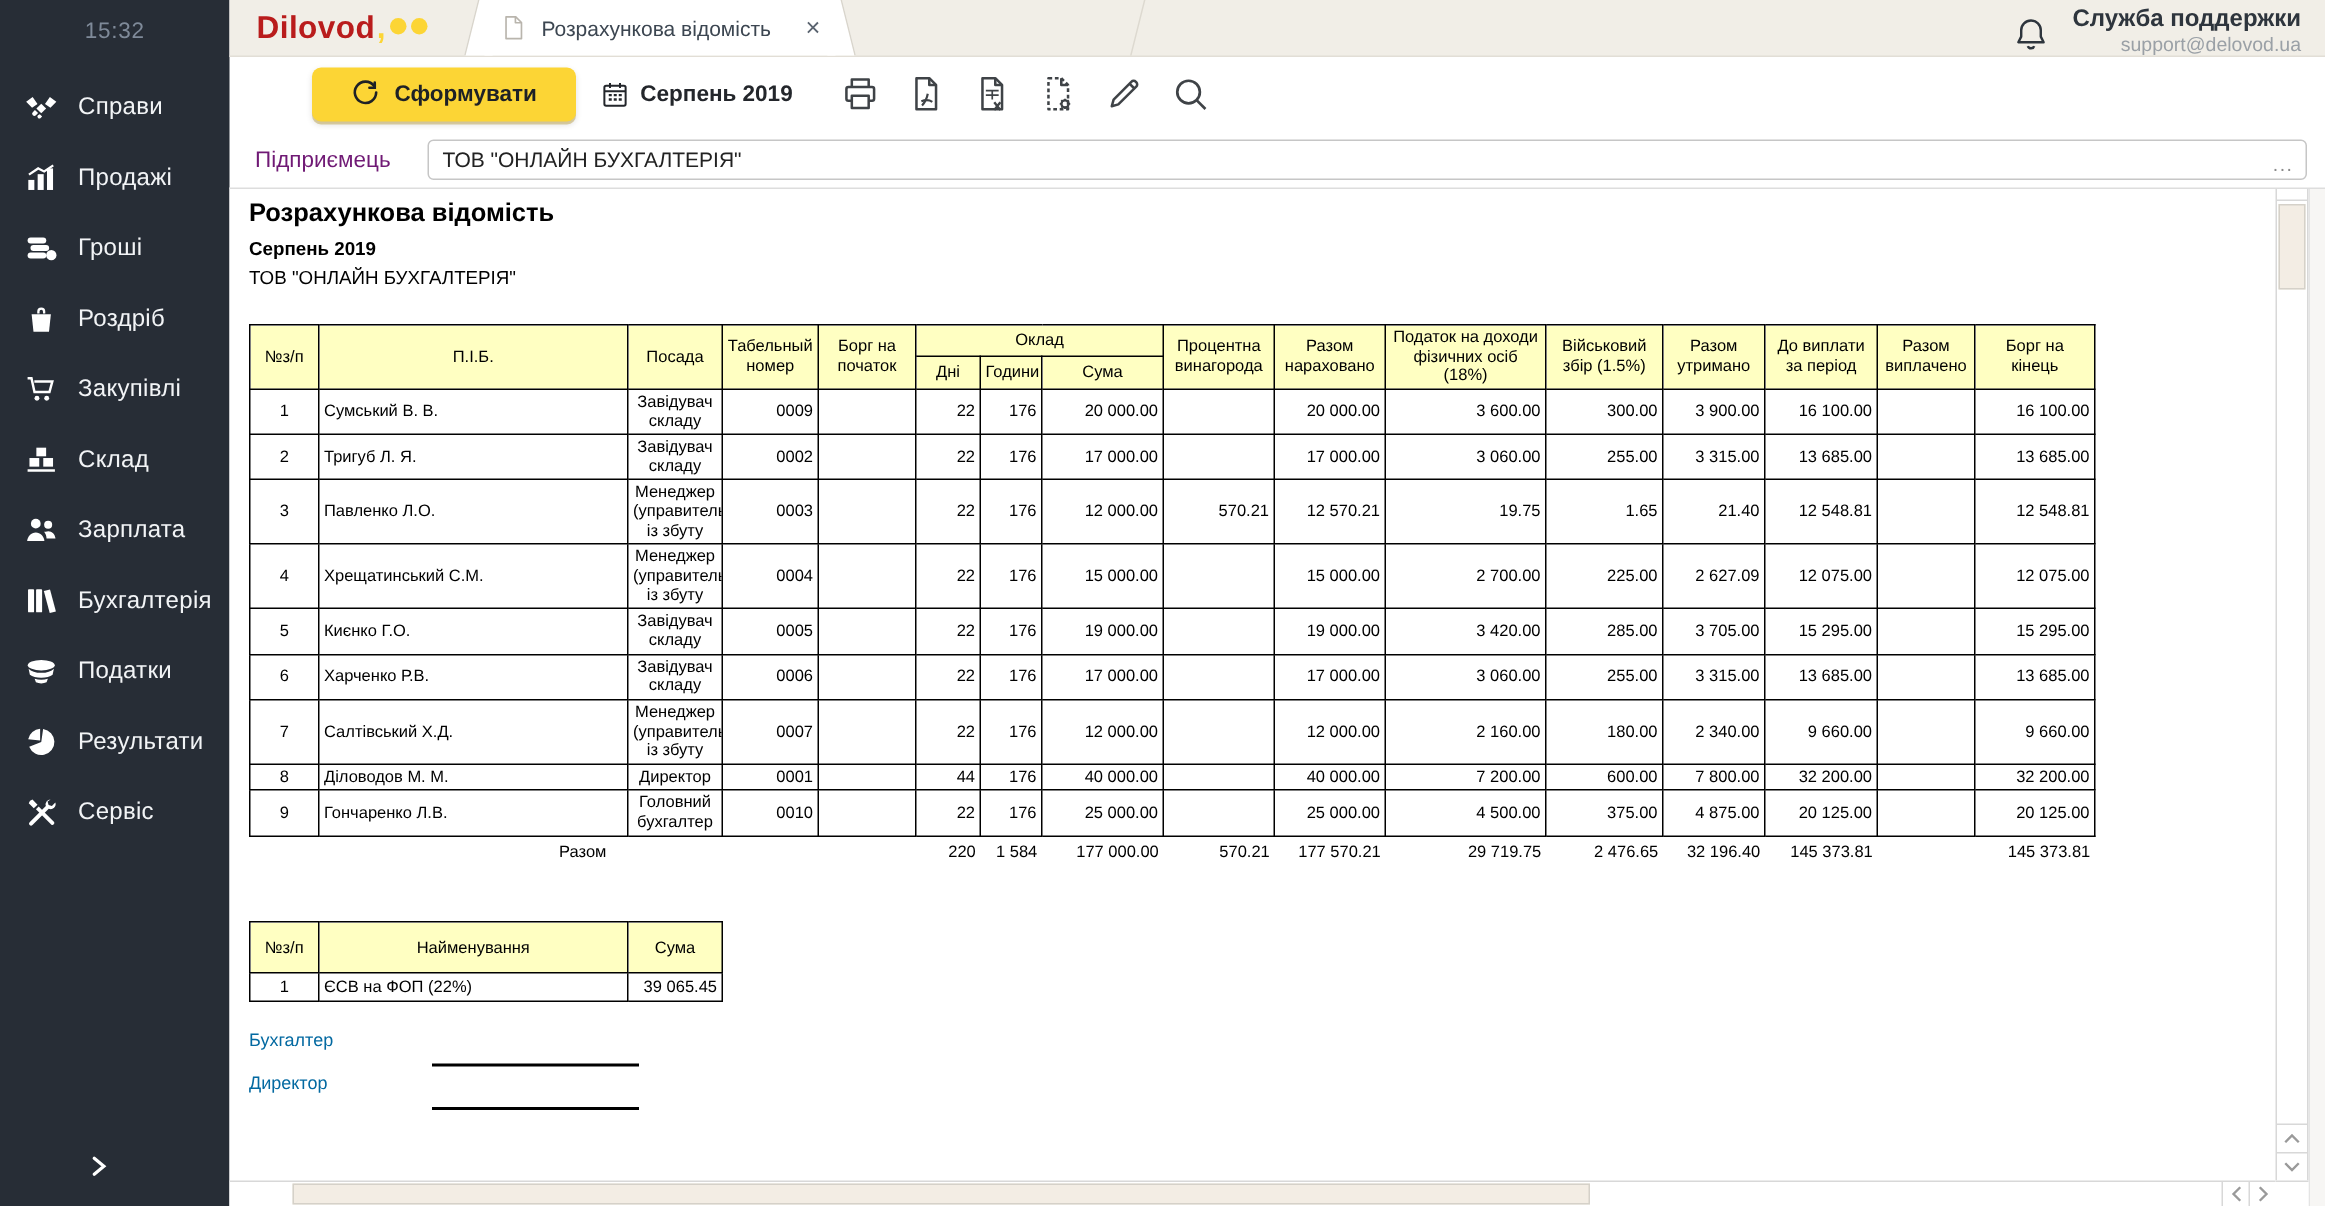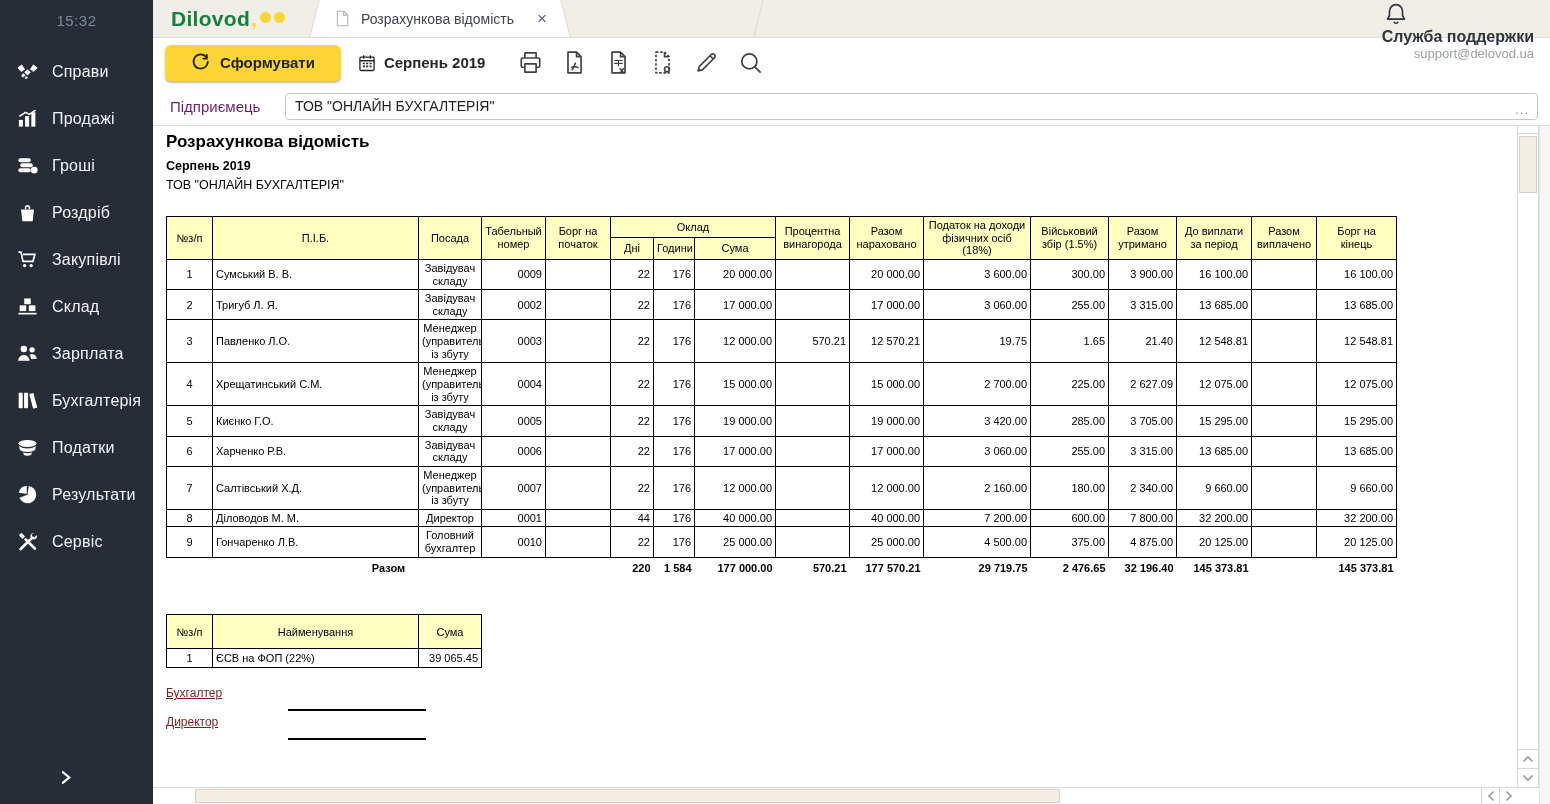--- a/index.html
+++ b/index.html
@@ -17,44 +17,44 @@
   .mi-label { font-size:16px; font-weight:500; color:#f2f4f6; letter-spacing:.2px; }
   .sb-expand { position:absolute; bottom:16px; left:58px; background:transparent; border:none; cursor:pointer; }
 
   
   .main { flex:1; display:flex; flex-direction:column; background:#fff; min-width:0; }
 
   
   .topbar { height:38px; background:#f1eee7; border-bottom:1px solid #e2ded6;
     display:flex; align-items:stretch; position:relative; }
   .logo { display:flex; align-items:center; padding:0 22px 0 18px; }
-  .logo-text { font-size:21px; font-weight:700; color:#15803d; letter-spacing:.3px; }
+  .logo-text { font-size:21px; font-weight:700; color:#b91c1c; letter-spacing:.3px; }
   .logo-comma { font-size:21px; font-weight:700; color:#fcd535; margin-left:1px; }
   .logo-dot { width:11px; height:11px; border-radius:50%; background:#fcd535;
     display:inline-block; margin-left:3px; transform:translateY(-1px); }
   .tab { position:relative; background:#fff; display:flex; align-items:center; gap:9px;
     padding:0 10px; margin:0 16px; min-width:190px; cursor:pointer; }
   .tab::before { content:''; position:absolute; top:0; bottom:0; left:-9px; width:18px;
     background:#fff; transform:skewX(-14deg); border-left:1px solid #d9d5cc; }
   .tab::after { content:''; position:absolute; top:0; bottom:0; right:-9px; width:18px;
     background:#fff; transform:skewX(14deg); border-right:1px solid #d9d5cc; }
   .tab-title { font-size:14px; color:#3c4651; position:relative; z-index:1; }
   .tab-close { font-size:17px; color:#5b6470; margin-left:14px; position:relative; z-index:1; cursor:pointer; }
   .diag2 { width:1px; margin-left:185px; border-left:1px solid #ddd9d0; transform:skewX(-14deg); }
   .tb-spacer { flex:1; }
-  .support { display:flex; align-items:flex-start; padding-right:16px; cursor:pointer;flex-direction:column; }
+  .support { display:flex; align-items:flex-end; gap:14px; padding-right:16px; cursor:pointer; }
   .support-title { font-size:16px; font-weight:600; color:#2e353d; line-height:1.15; }
   .support-email { font-size:13px; color:#9aa0a6; text-align:right; }
 
   
   .toolbar { height:49px; display:flex; align-items:center; padding-left:12px; background:#fff; }
   .btn-generate { display:flex; align-items:center; gap:10px; height:36px; padding:0 26px;
     background:#fcd535; border:none; border-radius:6px; font-family:inherit;
     font-size:15px; font-weight:700; color:#1e2126; cursor:pointer;
-    box-shadow:0 2px 0 rgba(170,132,8,.35), 0 2px 4px rgba(0,0,0,.12); }
+    box-shadow:0 2px 0 rgba(170,132,8,.35), 0 2px 4px rgba(0,0,0,.12);margin-left:43px; }
   .period { display:flex; align-items:center; gap:7px; margin-left:16px;
     font-size:15px; font-weight:700; color:#23262b; cursor:pointer; }
   .tool-icons { display:flex; gap:17px; margin-left:32px; }
   .ticon { width:27px; height:27px; background:transparent; border:none; padding:0; cursor:pointer;
     display:flex; align-items:center; justify-content:center; }
 
   
   .formrow { height:38px; display:flex; align-items:center; padding:0 12px 0 17px; background:#fff; }
   .f-label { width:115px; flex:0 0 115px; font-size:15px; color:#701a75; }
   .f-input-wrap { flex:1; position:relative; }
@@ -70,29 +70,29 @@
   .r-period { font-size:12.5px; font-weight:700; color:#000; margin-top:7px; }
   .r-company { font-size:12.5px; color:#000; margin-top:5px; }
 
   table.ptable { border-collapse:collapse; table-layout:fixed; margin-top:24px; }
   .ptable th, .ptable td { border:1px solid #000; font-size:11px; font-weight:normal;
     color:#000; padding:2px 3px; line-height:1.15; vertical-align:middle; overflow:hidden; }
   .ptable thead th { background:#ffffc2; text-align:center; height:21px; }
   .ptable td.c { text-align:center; }
   .ptable td.l { text-align:left; }
   .ptable td.r { text-align:right; white-space:nowrap; }
-  .ptable td.b { font-weight:bold; }
+  .ptable td.b { font-weight:normal; }
   .ptable tr.total td { border:none; padding-top:4px; }
   table.esv { margin-top:38px; }
   table.esv thead th { height:34px; }
   table.esv td { height:19px; }
 
   .sigs { margin-top:18px; }
   .sig-row { display:flex; height:29px; width:260px; }
-  .sig-label { width:122px; flex:0 0 122px; font-size:12px; color:#7f1d1d; align-self:flex-start;text-decoration:underline; }
+  .sig-label { width:122px; flex:0 0 122px; font-size:12px; color:#0369a1; align-self:flex-start; }
   .sig-line { flex:1; border-bottom:2px solid #000; align-self:flex-end; margin-bottom:4px; }
 
   
   .right-strip { position:absolute; right:0; top:0; bottom:0; width:11px; background:#f7f6f4;
     border-left:1px solid #e4e4e4; }
   .vscroll { position:absolute; right:11px; top:0; bottom:17px; width:22px; background:#fff;
     border-left:1px solid #d8d8d8; border-right:1px solid #d8d8d8; }
   .vs-topbtn { height:8px; border-bottom:1px solid #d8d8d8; }
   .vs-thumb { position:absolute; left:1px; right:1px; top:10px; height:57px;
     background:#f3ede4; border:1px solid #d5d1c9; }

